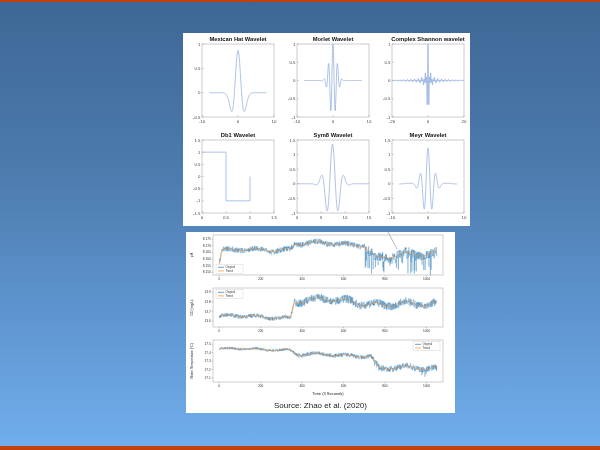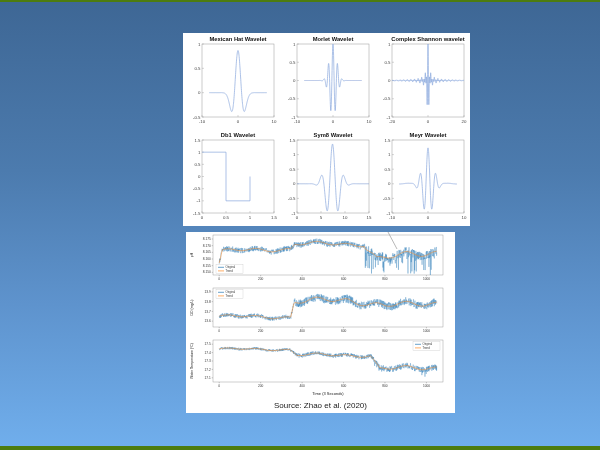--- a/index.html
+++ b/index.html
@@ -1,18 +1,18 @@
 <!DOCTYPE html>
 <html><head>
 <meta charset="utf-8">
 <style>
   * { margin:0; padding:0; box-sizing:border-box; }
   html,body { width:600px; height:450px; }
   body { background:#ffffff; font-family:"Liberation Sans", sans-serif; position:relative; overflow:hidden; }
-  .slide { position:absolute; inset:0; background:#4d7c0f; }
+  .slide { position:absolute; inset:0; background:#c2410c; }
   .bg { position:absolute; left:0; right:0; top:2px; bottom:4px;
         background:linear-gradient(180deg,#3e6795 0%, #4c7bae 38%, #5e93cd 68%, #70aeec 100%); }
   .fig { position:absolute; background:#ffffff; }
   .fig-wavelets { left:183px; top:33px; width:287px; height:193px; }
   #wavelet-grid { display:grid; grid-template-columns:repeat(3,95px); grid-template-rows:repeat(2,96px); padding-top:1px; padding-left:1px; }
   .fig-series { left:186px; top:232px; width:269px; height:181px; }
   #series-plots { position:relative; }
   #series-plots svg { display:block; }
   .callout { position:absolute; left:0; top:0; pointer-events:none; z-index:5; }
   .caption { height:14px; line-height:14px; text-align:center; font-size:8px; color:#1a1a1a; background:#ffffff; }

